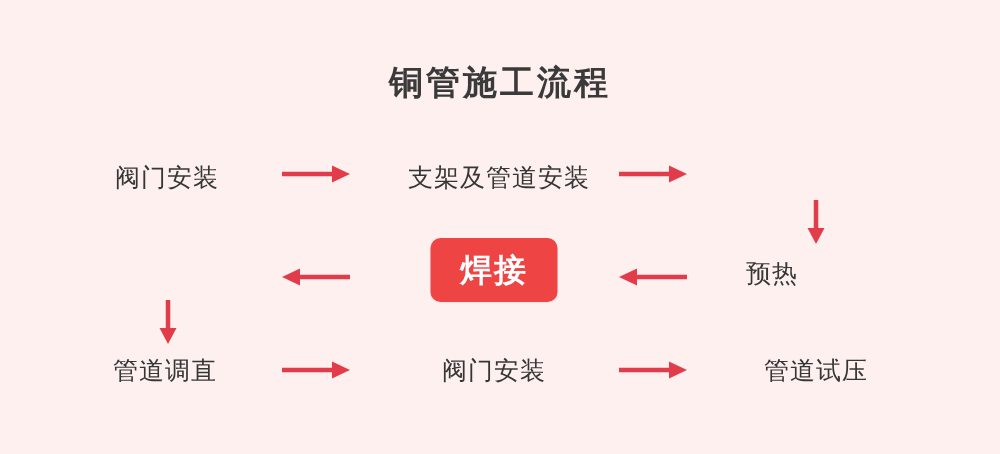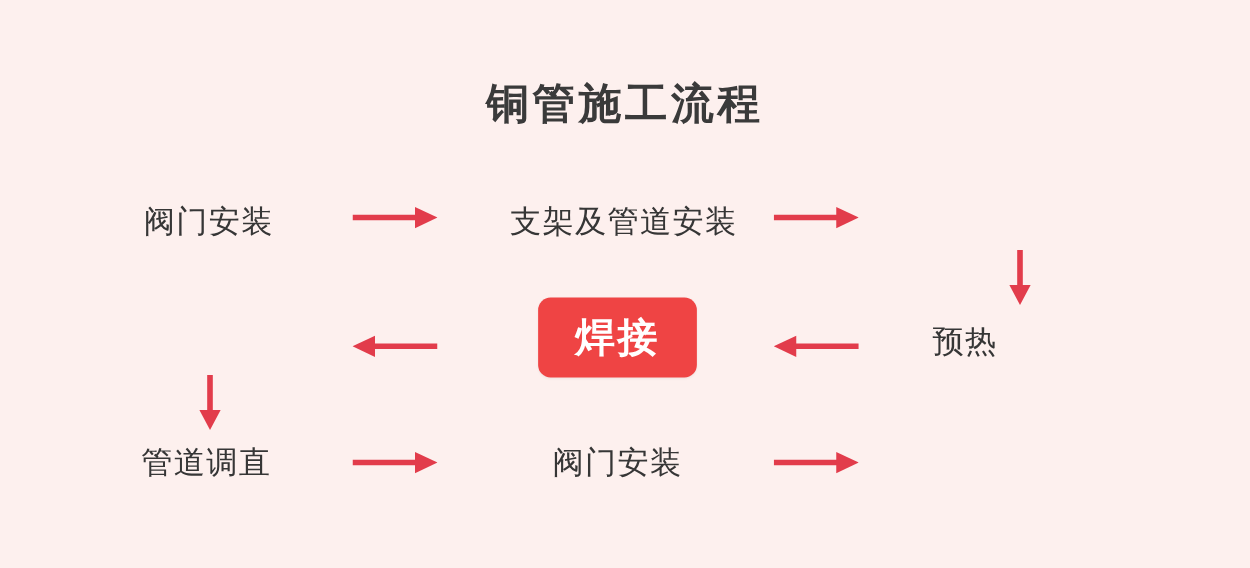--- a/index.html
+++ b/index.html
@@ -119,14 +119,15 @@
 
   <div class="node" style="left:494px;top:370px">阀门安装</div>
 
   <span class="arrow" style="left:653px;top:370px">
     <svg width="68" height="18" viewBox="0 0 68 18">
       <line x1="0" y1="9" x2="52" y2="9" stroke="currentColor" stroke-width="4.5"></line>
       <polygon points="50,0.5 68,9 50,17.5" fill="currentColor"></polygon>
     </svg>
   </span>
 
+  <div class="node" style="left:816px;top:370px">管道试压</div>
 
 </div>
 
 </body></html>

